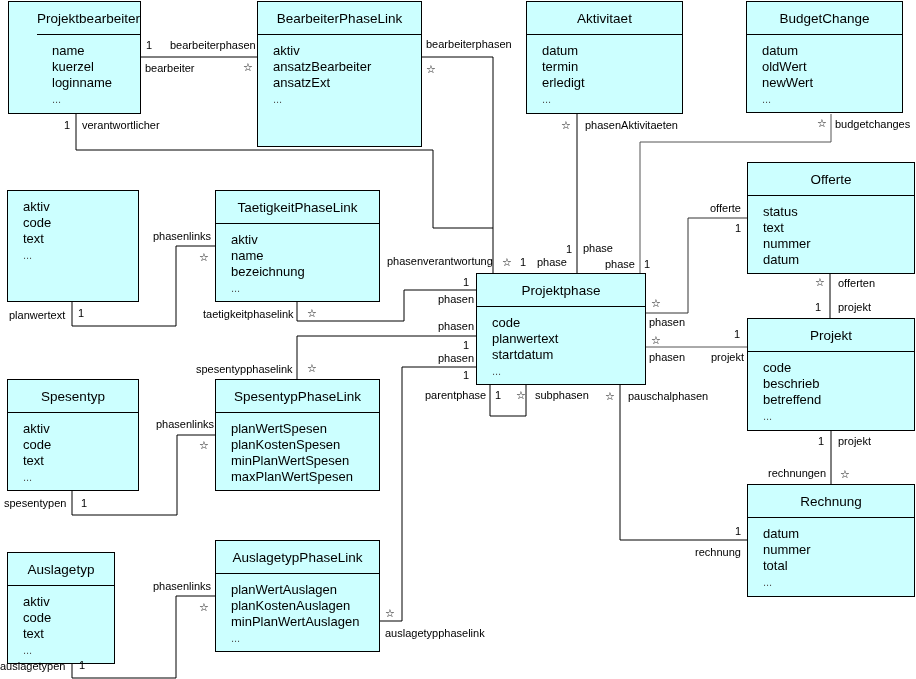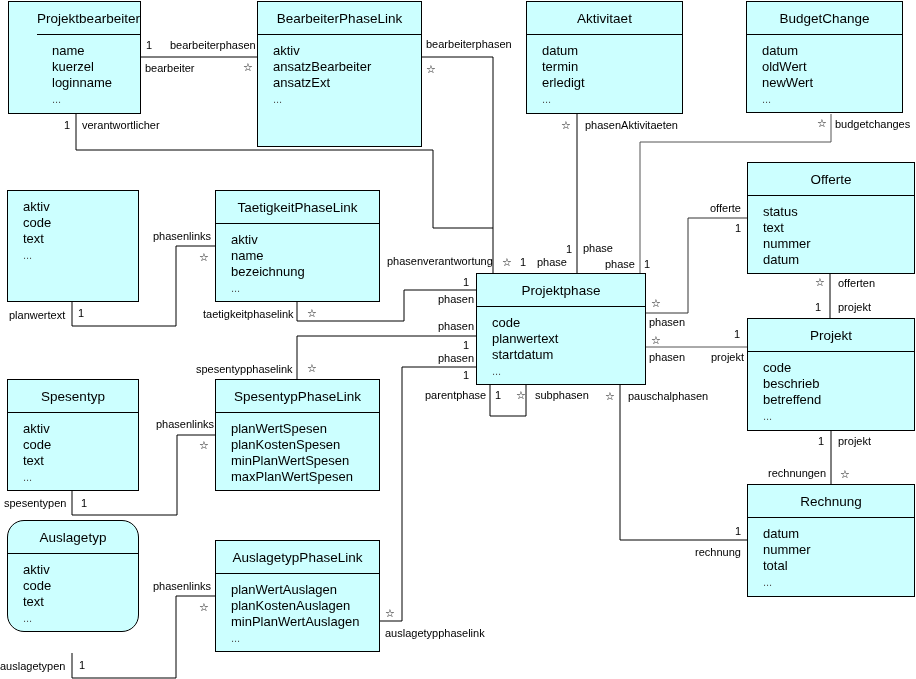--- a/index.html
+++ b/index.html
@@ -170,21 +170,21 @@
 <div class="cls" style="left:747px;top:484px;width:168px;height:113px;">
   <div class="hdr">Rechnung</div>
   <div class="attrs">
     <div>datum</div>
     <div>nummer</div>
     <div>total</div>
     <div class="more">...</div>
   </div>
 </div>
 
-<div class="cls" style="left:7px;top:520px;width:132px;height:112px;border-radius:17px;">
+<div class="cls" style="left:7px;top:552px;width:108px;height:112px;">
   <div class="hdr">Auslagetyp</div>
   <div class="attrs">
     <div>aktiv</div>
     <div>code</div>
     <div>text</div>
     <div class="more">...</div>
   </div>
 </div>
 
 <div class="cls" style="left:215px;top:540px;width:165px;height:112px;">

